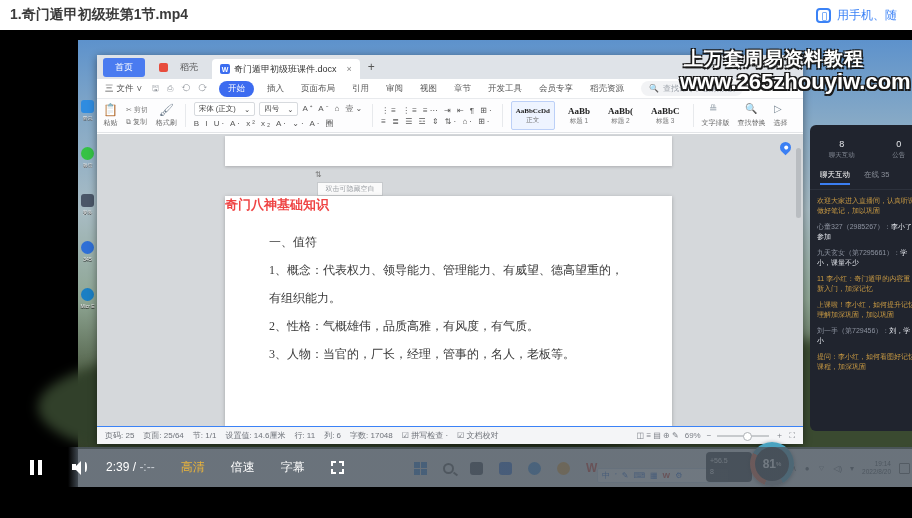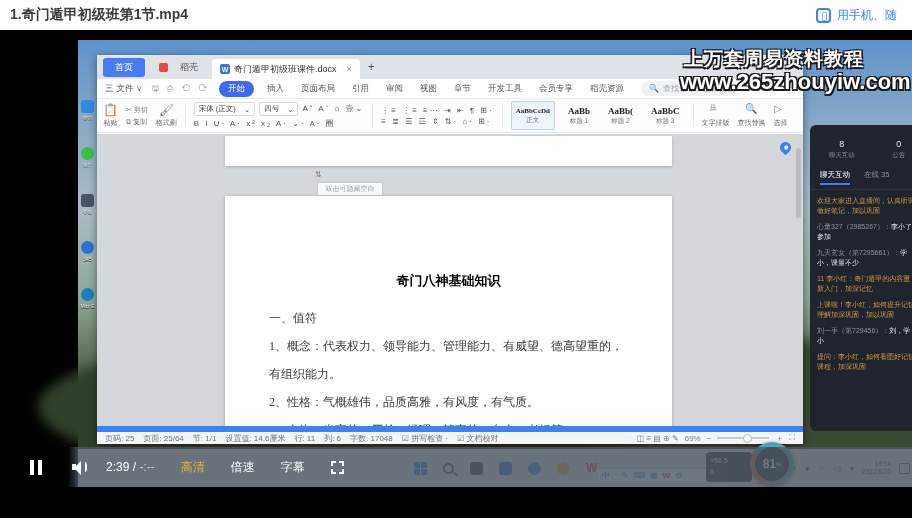--- a/index.html
+++ b/index.html
@@ -49,28 +49,28 @@
   .stylebox .sname{font-size:6.5px;color:#777}
   .rtool{display:flex;flex-direction:column;align-items:center;gap:1px;font-size:7px;color:#666;justify-content:center}
   .rtool .tic{font-size:10px;color:#7a8894;line-height:1}
 
   
   .docarea{position:absolute;left:0;top:79px;right:0;bottom:18px;background:#d5d8db;overflow:hidden}
   .pagetopfrag{position:absolute;left:128px;top:2px;width:447px;height:30px;background:#fff;box-shadow:0 1px 3px rgba(0,0,0,.2)}
   .hidews{position:absolute;left:220px;top:48px;width:66px;height:14px;background:#fafafa;border:1px solid #c7cacd;color:#9a9ea3;font-size:7px;display:flex;align-items:center;justify-content:center}
   .wscur{position:absolute;left:218px;top:36px;color:#777;font-size:8px}
   .page{position:absolute;left:128px;top:62px;width:447px;bottom:0;background:#fff;box-shadow:0 1px 4px rgba(0,0,0,.25);overflow:hidden;font-family:"Liberation Serif",serif;color:#333}
-  .doc-title{margin-top:76px;text-align:center;font-size:13px;font-weight:bold;color:#000000}
+  .doc-title{text-align:left;font-size:13px;font-weight:bold;color:#ef4444}
   .doc-body{margin:14px 44px 0 44px;font-size:12px;line-height:28px;color:#3a3a3a}
   .pin{position:absolute;right:12px;top:8px;width:11px;height:11px;background:#3b7ff3;border-radius:50% 50% 50% 0;transform:rotate(-45deg)}
   .pin:after{content:"";position:absolute;left:3.5px;top:3.5px;width:4px;height:4px;background:#fff;border-radius:50%}
   .vsb{position:absolute;right:2px;top:14px;width:5px;height:70px;background:#b9bdc1;border-radius:3px}
 
   
-  .statusbar{position:absolute;left:0;bottom:0;right:0;height:18px;background:#f4f5f7;border-top:6px solid #3b82f6;display:flex;align-items:center;padding:0 8px;font-size:8px;color:#6d7178;gap:9px;white-space:nowrap}
+  .statusbar{position:absolute;left:0;bottom:0;right:0;height:18px;background:#f4f5f7;border-top:1px solid #3b82f6;display:flex;align-items:center;padding:0 8px;font-size:8px;color:#6d7178;gap:9px;white-space:nowrap}
   .st-right{margin-left:auto;display:flex;align-items:center;gap:6px;color:#7a7e85}
   .zslider{width:52px;height:2px;background:#c7cacd;position:relative}
   .zslider:after{content:"";position:absolute;left:50%;top:-3px;width:7px;height:7px;background:#fff;border:1px solid #aeb2b6;border-radius:50%}
 
   
   .dicons{position:absolute;left:0;top:60px;width:19px;display:flex;flex-direction:column;gap:26px;align-items:center}
   .dicon{display:flex;flex-direction:column;align-items:center;gap:2px}
   .dicon .iq{width:13px;height:13px;border-radius:3px}
   .dicon .il{font-size:5px;color:#eee;text-shadow:0 1px 1px #000;max-width:18px;overflow:hidden;white-space:nowrap}
 

